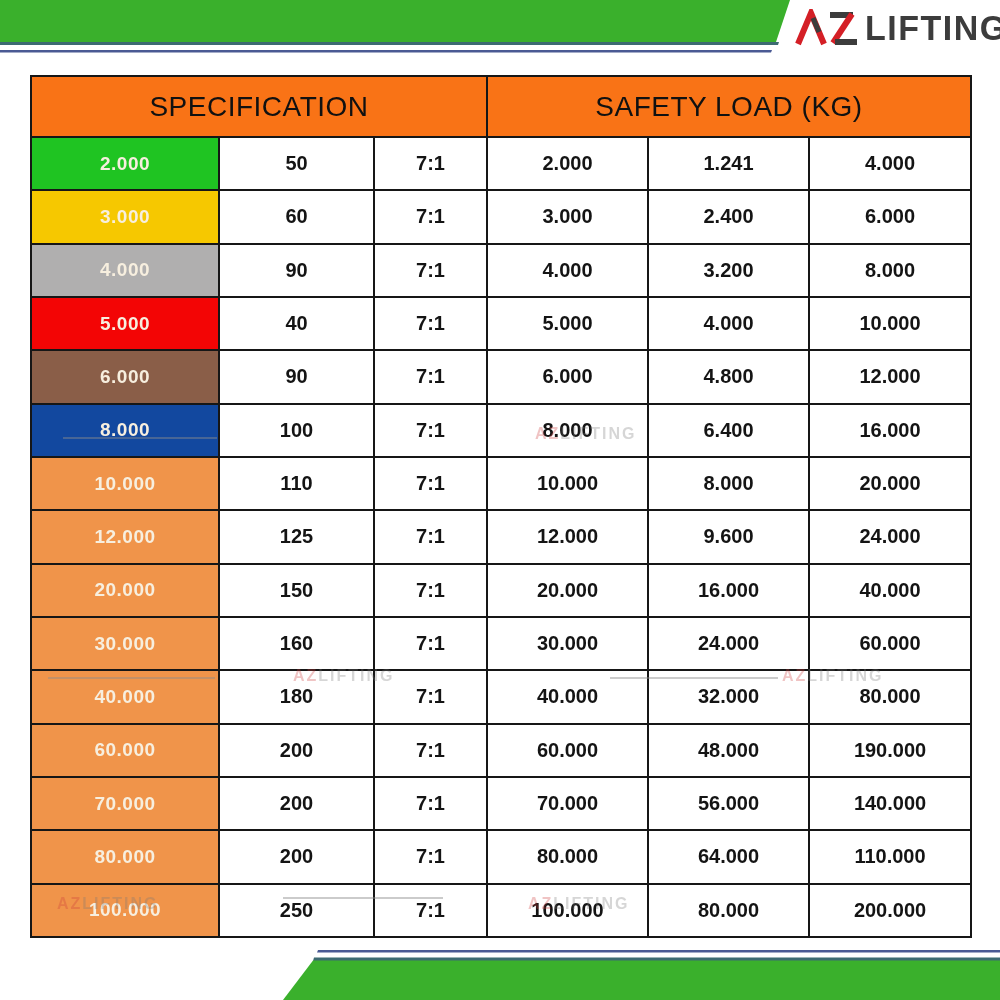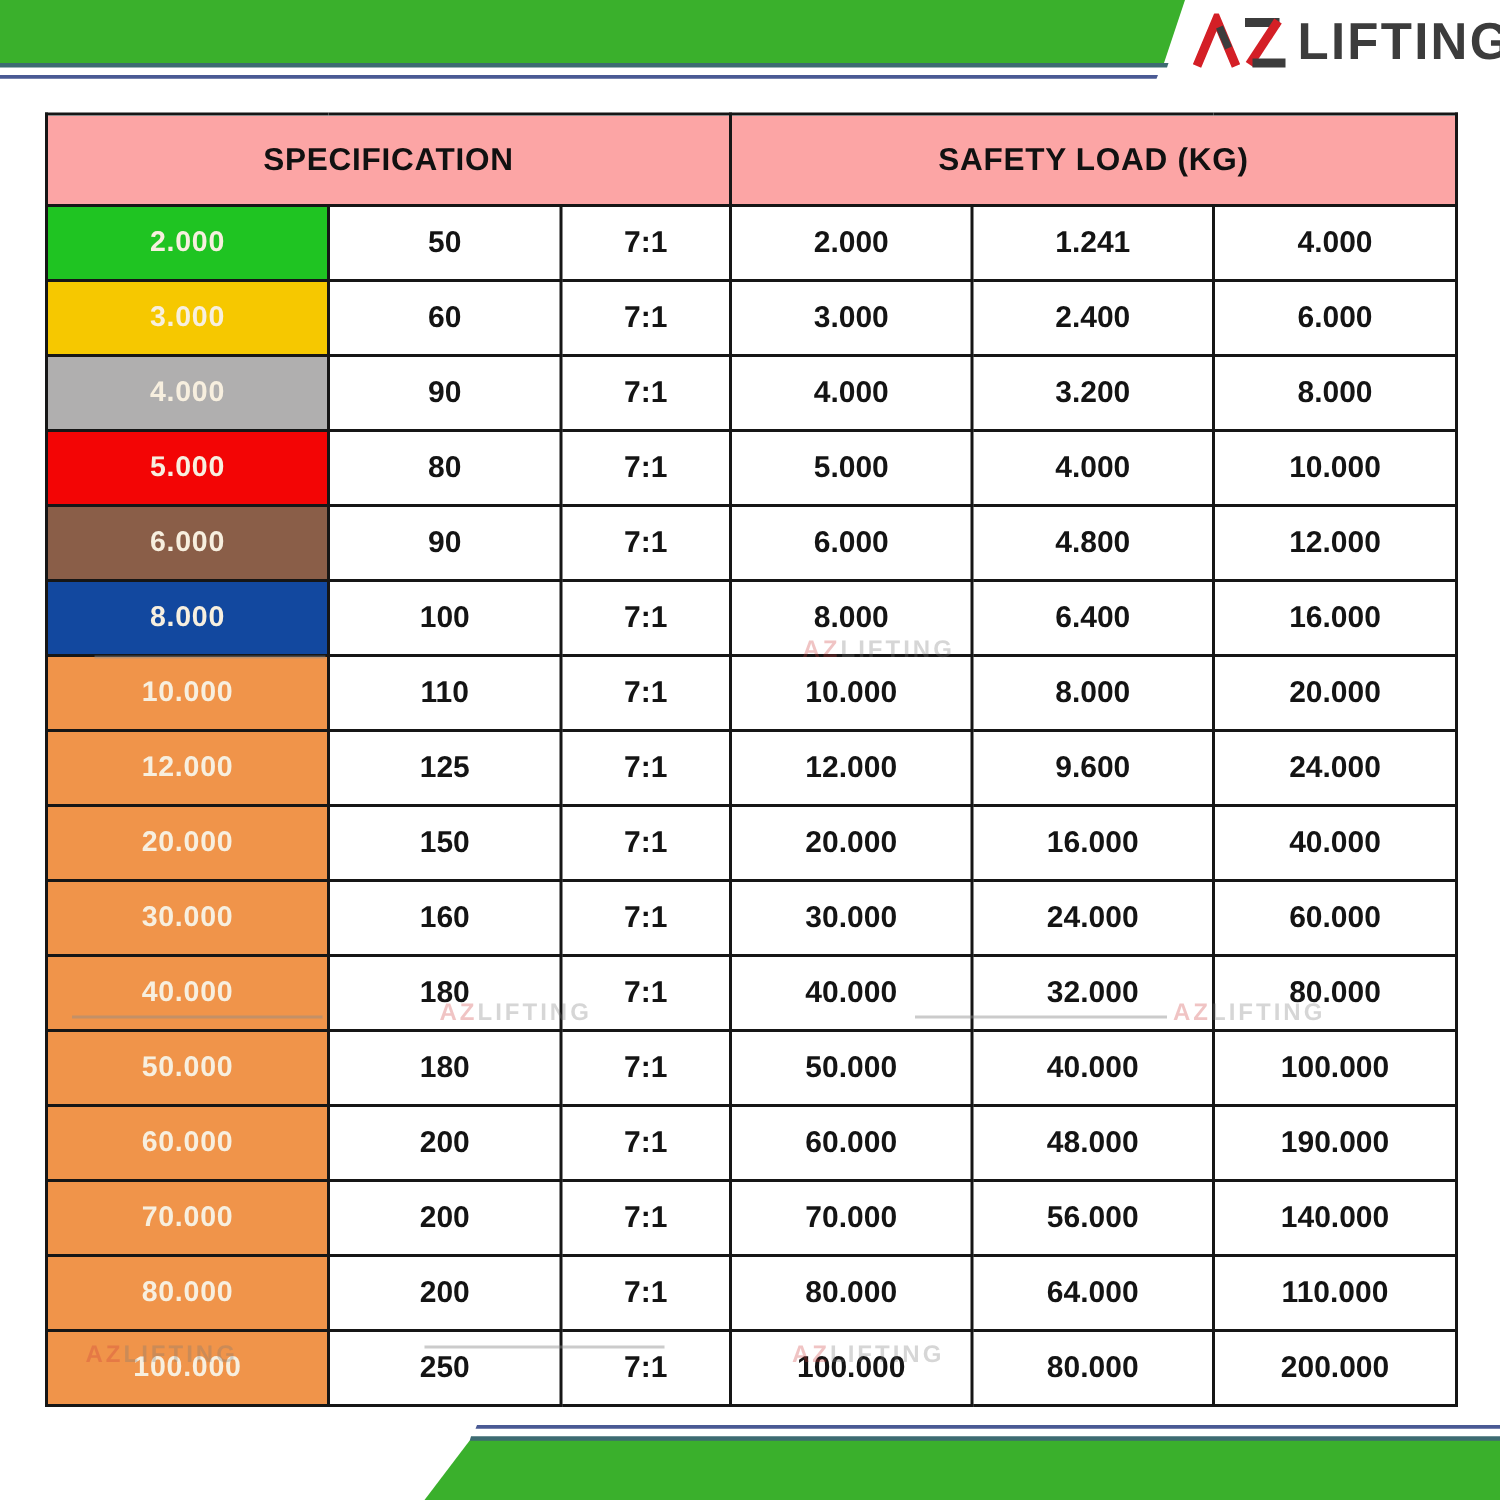--- a/index.html
+++ b/index.html
@@ -24,21 +24,21 @@
   
   .spec-table{
     position:absolute;left:30px;top:75px;width:940px;height:863px;
     border-collapse:collapse;table-layout:fixed;
   }
   .spec-table th,.spec-table td{
     border:2px solid #161616;padding:0;text-align:center;vertical-align:middle;
     overflow:hidden;
   }
   .spec-table th.group{
-    background:#fca5a5;height:59px;font-size:21px;font-weight:700;
+    background:#f97316;height:59px;font-size:28px;font-weight:400;
     letter-spacing:.5px;color:#111;
   }
   .spec-table th.colhead{
     background:#ffffff;height:145px;font-size:19.5px;font-weight:800;
     color:#111;line-height:1.38;white-space:pre-line;
   }
   .spec-table td{
     height:34.4px;font-size:20px;font-weight:700;color:#141414;background:#fff;
   }
   .spec-table td.wll{
@@ -112,21 +112,21 @@
       <tr>
         <td class="wll" style="background: rgb(176, 175, 175);">4.000</td>
         <td>90</td>
         <td>7:1</td>
         <td>4.000</td>
         <td>3.200</td>
         <td>8.000</td>
       </tr>
       <tr>
         <td class="wll" style="background: rgb(243, 5, 5);">5.000</td>
-        <td>80</td>
+        <td>40</td>
         <td>7:1</td>
         <td>5.000</td>
         <td>4.000</td>
         <td>10.000</td>
       </tr>
       <tr>
         <td class="wll" style="background: rgb(138, 94, 72);">6.000</td>
         <td>90</td>
         <td>7:1</td>
         <td>6.000</td>
@@ -173,28 +173,20 @@
         <td>24.000</td>
         <td>60.000</td>
       </tr>
       <tr>
         <td class="wll" style="background: rgb(240, 148, 74);">40.000</td>
         <td>180</td>
         <td>7:1</td>
         <td>40.000</td>
         <td>32.000</td>
         <td>80.000</td>
-      </tr>
-      <tr>
-        <td class="wll" style="background: rgb(240, 148, 74);">50.000</td>
-        <td>180</td>
-        <td>7:1</td>
-        <td>50.000</td>
-        <td>40.000</td>
-        <td>100.000</td>
       </tr>
       <tr>
         <td class="wll" style="background: rgb(240, 148, 74);">60.000</td>
         <td>200</td>
         <td>7:1</td>
         <td>60.000</td>
         <td>48.000</td>
         <td>190.000</td>
       </tr>
       <tr>

